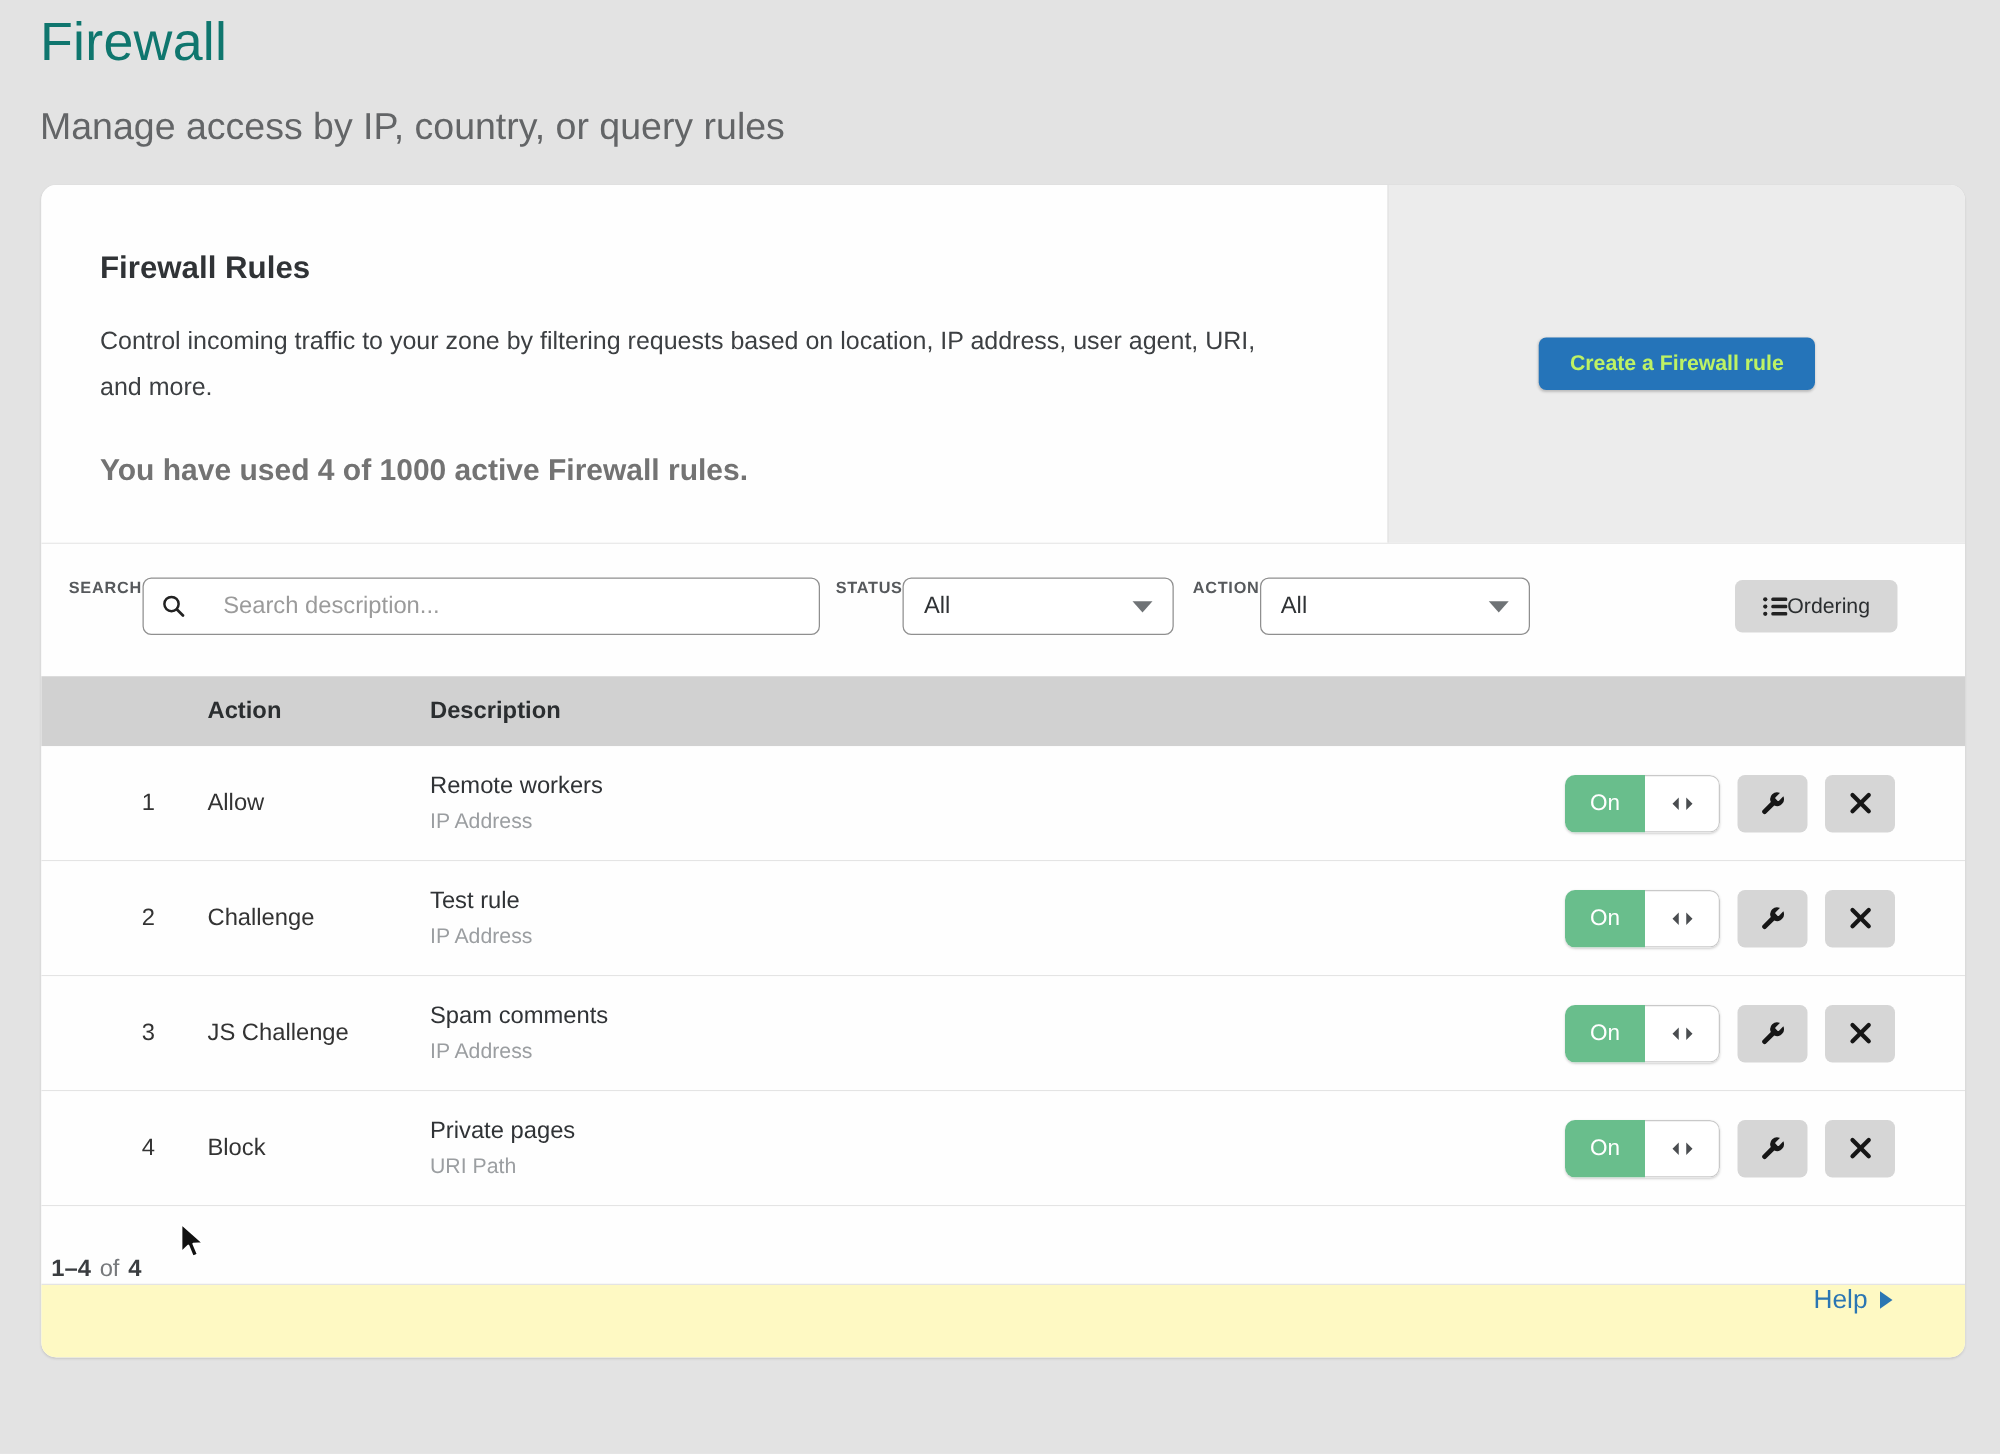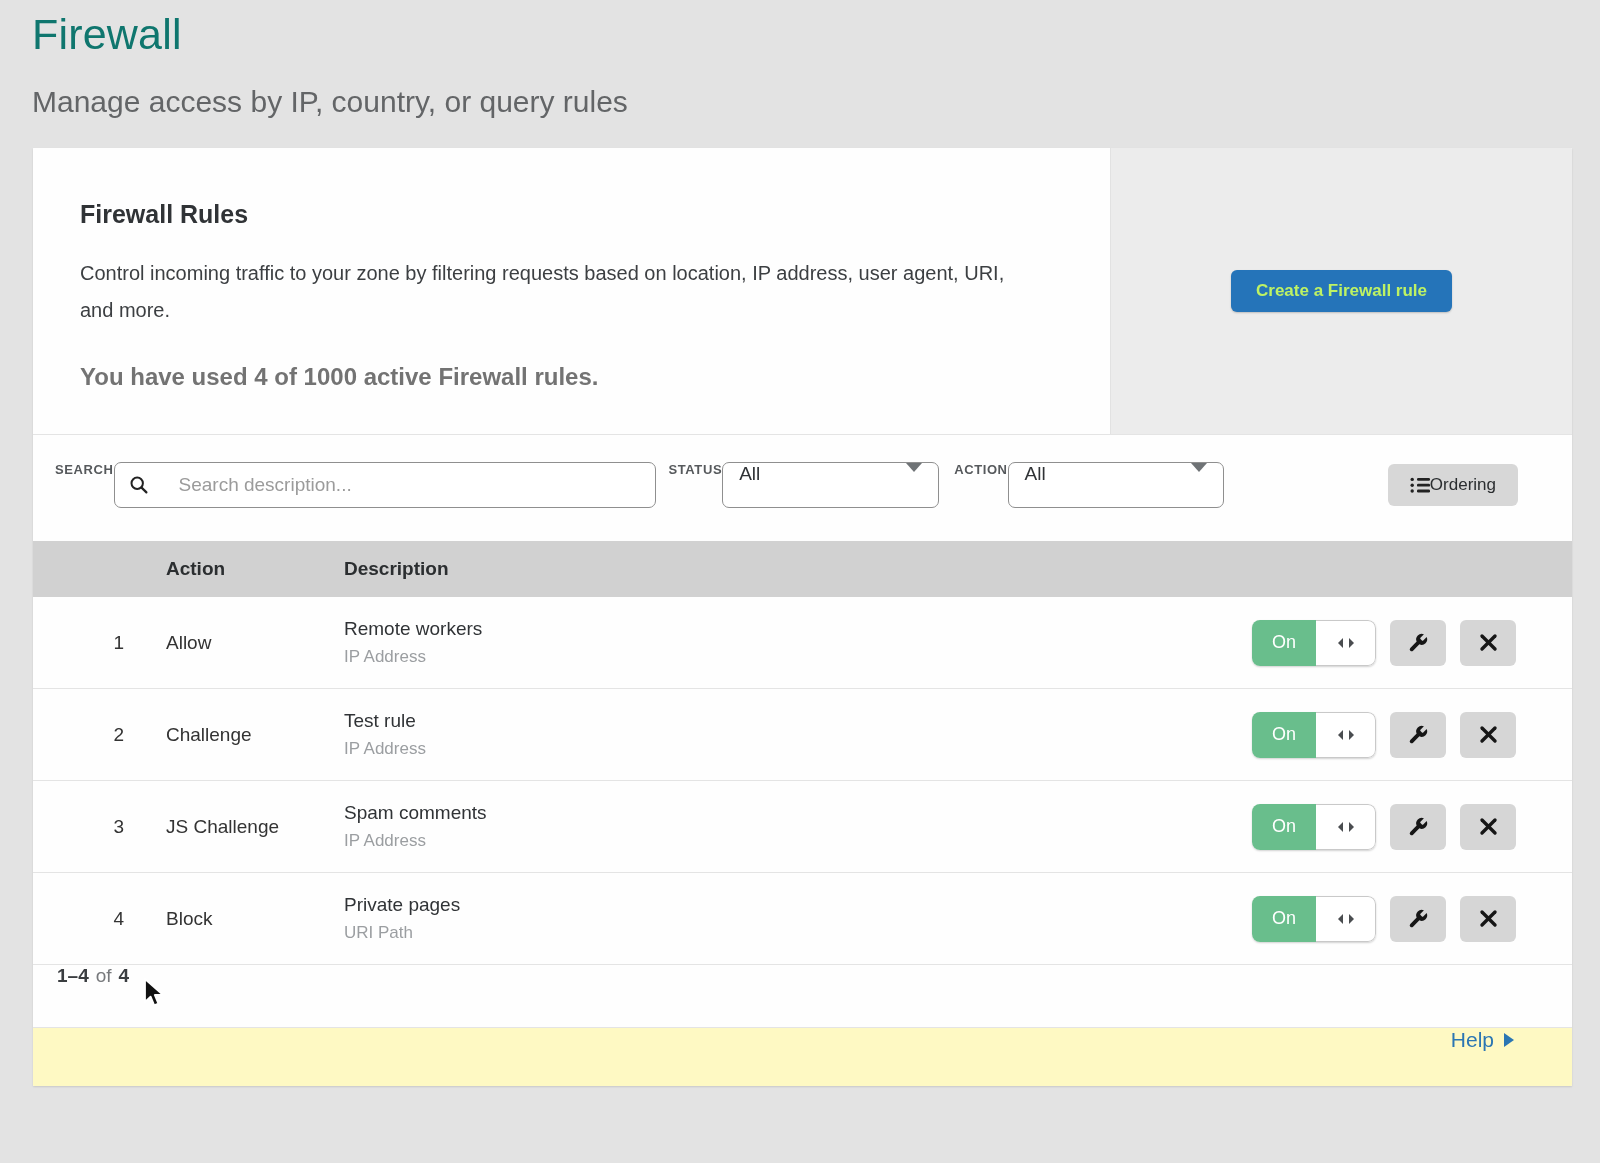--- a/index.html
+++ b/index.html
@@ -18,21 +18,21 @@
     font-size: 43px; font-weight: 500; color: #0f766e; letter-spacing: 0.2px;
   }
   .page-subtitle {
     margin-top: 26px; font-size: 30px; font-weight: 400; color: #636567;
   }
 
   
   .card {
     margin: 29px 28px 0 33px;
     background: #fefefe;
-    border-radius: 1px;
+    border-radius: 12px;
     box-shadow: 0 1px 2px rgba(0,0,0,0.12);
     overflow: hidden;
   }
 
   .card-top { display: flex; min-height: 286px; }
   .card-top-left { flex: 1 1 auto; padding: 52px 60px 40px 47px; background: #fefefe; }
   .rules-heading { font-size: 25px; font-weight: 700; color: #303336; }
   .rules-desc {
     margin-top: 26px; font-size: 20px; line-height: 37px; color: #3c3f42;
     max-width: 960px; font-weight: 400;
@@ -72,21 +72,21 @@
     gap: 20px;
   }
   .search-box input {
     border: none; outline: none; flex: 1; margin-left: 10px;
     font-size: 19px; color: #333; font-family: inherit; background: transparent;
   }
   .search-box input::placeholder { color: #9b9b9b; }
 
   .select-box {
     height: 46px; border: 1px solid #8f8f8f; border-radius: 7px;
-    display: flex; align-items: flex-start; justify-content: space-between;
+    display: flex; align-items: center; justify-content: space-between;
     padding: 0 16px; background: #fff; cursor: pointer;
   }
   .select-box .value { font-size: 19px; color: #2f3235; }
   .caret-down {
     width: 0; height: 0;
     border-left: 8px solid transparent; border-right: 8px solid transparent;
     border-top: 9px solid #6f7376;
   }
   .fg-status { margin-left: 13px; } .fg-status .select-box { width: 217px; }
   .fg-action { margin-left: 15px; } .fg-action .select-box { width: 216px; }
@@ -131,22 +131,22 @@
     display: flex; align-items: center; justify-content: center;
   }
   .icon-btn {
     width: 56px; height: 46px; border: none; border-radius: 6px;
     background: #d6d6d6; display: flex; align-items: center; justify-content: center;
     cursor: pointer;
   }
 
   
   .pagination-row {
-    height: 63px; display: flex; align-items: flex-start;
-    padding-left: 24px; background: #fefefe; border-bottom: 1px solid #e4e4e4;
+    height: 63px; display: flex; align-items: flex-end;
+    padding-left: 8px; background: #fefefe; border-bottom: 1px solid #e4e4e4;
     font-size: 19px;
   }
   .pag-strong { font-weight: 700; color: #3a3d40; }
   .pag-sep { color: #77797c; margin: 0 7px; font-weight: 400; }
   .help-row {
     height: 58px; display: flex; align-items: flex-start; justify-content: flex-end;
     padding-right: 58px; background: #fef9c3;
   }
   .help-link {
     display: flex; align-items: center; gap: 10px;

